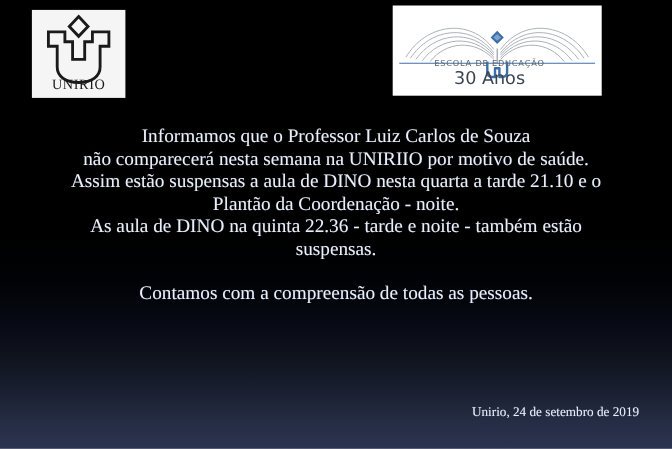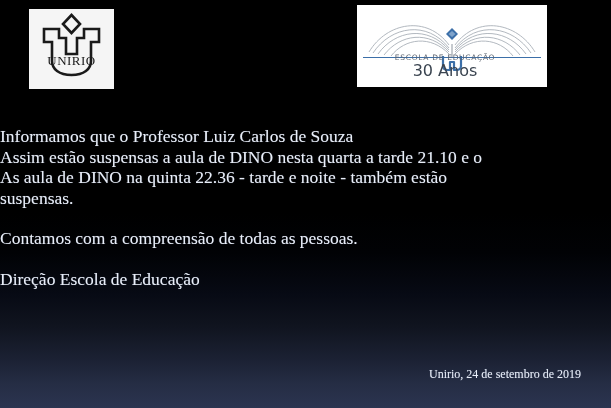--- a/index.html
+++ b/index.html
@@ -35,21 +35,21 @@
     top: 9px;
     width: 85px;
     height: 80px;
     background: #f5f5f5;
   }
   .unirio-logo svg { display: block; }
   .unirio-wordmark {
     position: absolute;
     left: 0;
     right: 0;
-    bottom: 20px;
+    bottom: 4px;
     text-align: center;
     font-family: "Liberation Serif", "DejaVu Serif", serif;
     font-size: 13px;
     letter-spacing: 0.5px;
     color: #1a1a1a;
   }
 
   
   .escola-logo {
     position: absolute;
@@ -81,21 +81,22 @@
     color: #3a4450;
     display: block;
     margin-top: 1px;
   }
 
   
   .body-text {
     position: absolute;
     left: 0;
     right: 0;
-    top: 126px;
+    top: 113px;
+    text-align: center;
     color: #e9eef8;
     font-family: "Liberation Serif", "DejaVu Serif", serif;
     font-size: 17.5px;
     line-height: 20.5px;
     text-shadow: 0 0 1px rgba(190,210,245,0.35);
   }
   .body-text p {
     margin: 0;
   }
   .spacer {
@@ -165,24 +166,25 @@
       <polygon points="95,26 98.5,29 95,32 91.5,29" fill="#7fa3cb"></polygon>
     </svg>
     <div class="escola-text">
       <span class="escola-line1">ESCOLA DE EDUCAÇÃO</span>
       <span class="escola-line2">30 Anos</span>
     </div>
   </div>
 
   <div class="body-text">
     <p>Informamos que o Professor Luiz Carlos de Souza</p>
+    <p>não comparecerá nesta semana na UNIRIIO por motivo de saúde.</p>
     <p>Assim estão suspensas a aula de DINO nesta quarta a tarde  21.10 e o</p>
+    <p>Plantão da Coordenação  - noite.</p>
     <p>As aula de DINO na quinta 22.36 - tarde e noite - também estão</p>
     <p>suspensas.</p>
     <div class="spacer"></div>
     <p class="closing">Contamos com a compreensão de todas as pessoas.</p>
     <div class="spacer"></div>
-    <p>Direção Escola de Educação</p>
   </div>
 
   <div class="date-line">Unirio, 24 de setembro de 2019</div>
 
 </div>
 
 </body></html>

